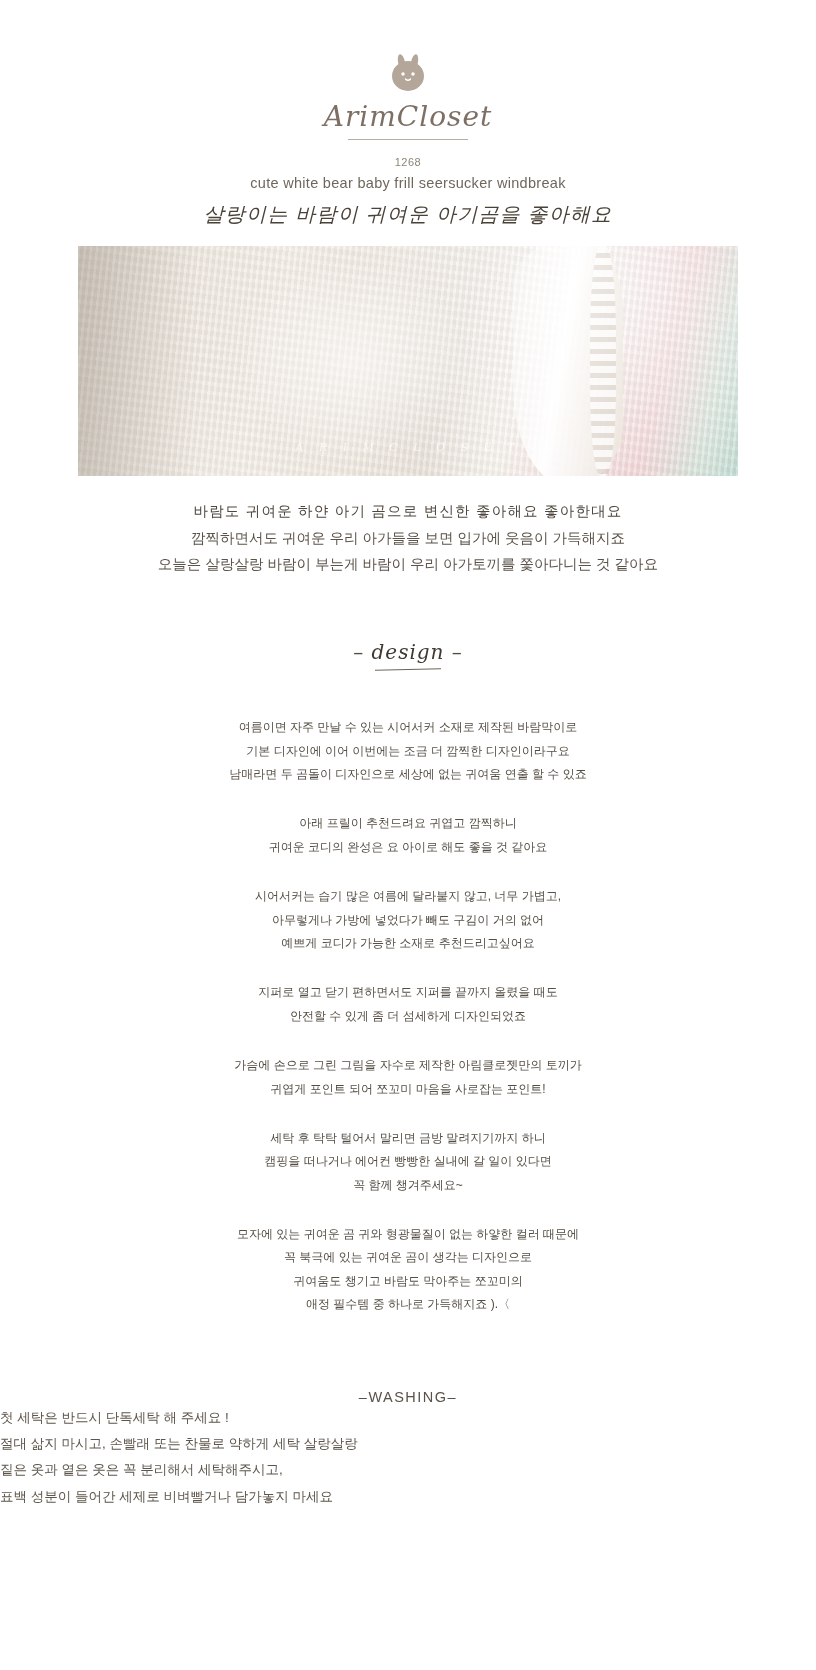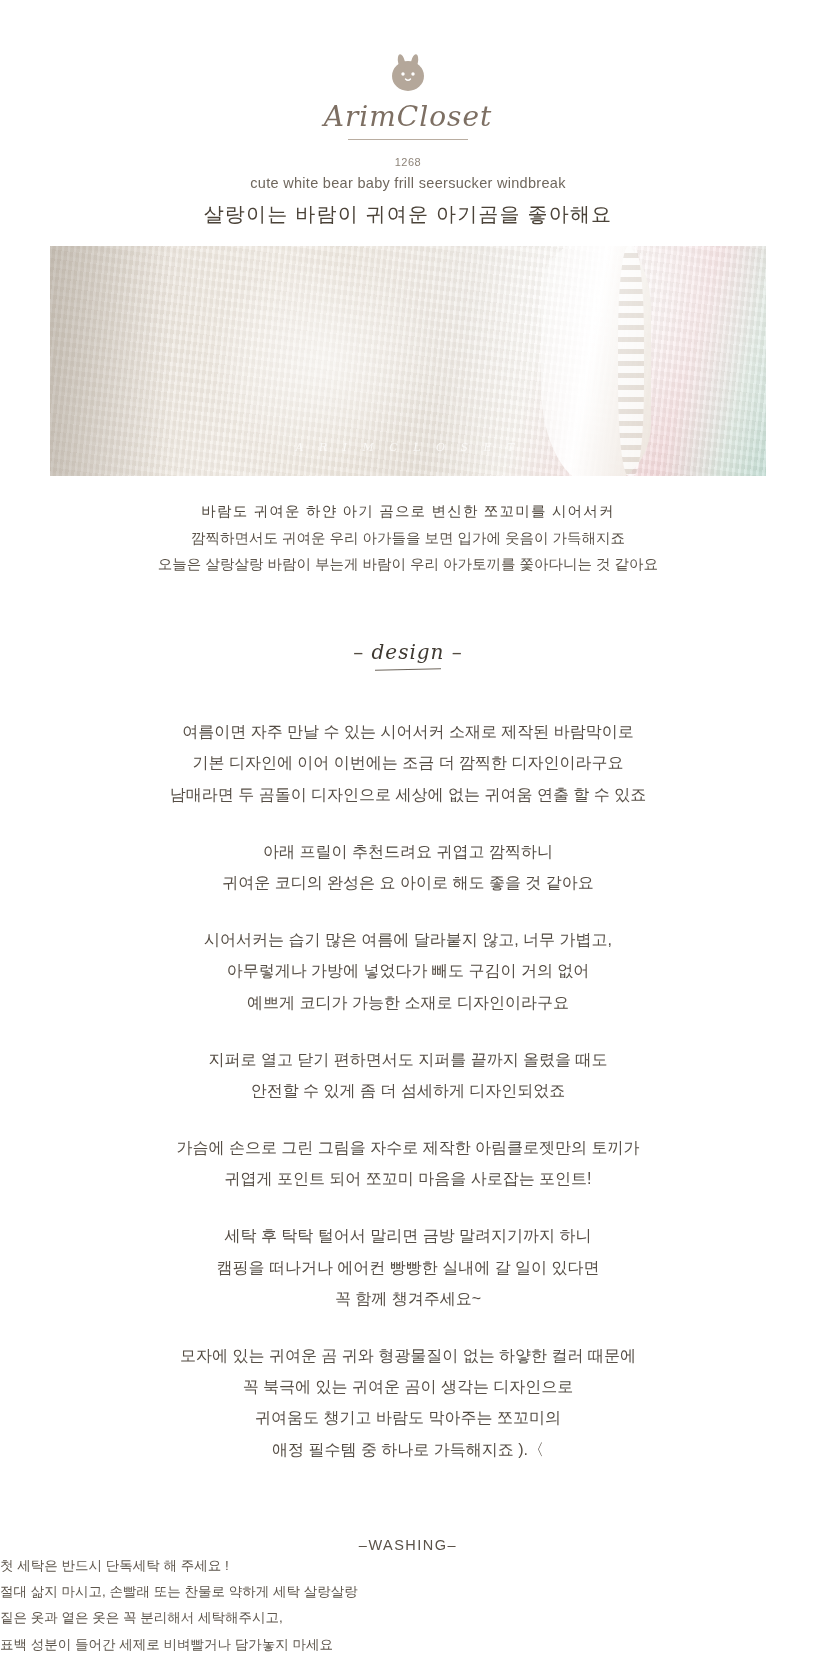--- a/index.html
+++ b/index.html
@@ -66,25 +66,26 @@
     letter-spacing: 0.3px;
     margin-top: 7px;
   }
   .kor-title {
     text-align: center;
     font-size: 20px;
     color: #4a4238;
     letter-spacing: 1.2px;
     margin-top: 10px;
     font-weight: 400;
+    font-style: italic;
   }
 
   
   .hero {
-    width: 716px;
+    width: 660px;
     height: 230px;
     margin: 18px auto 0;
     position: relative;
     overflow: hidden;
     background: #efe9e2;
     font-style: italic;
   }
   .hero-bg {
     position: absolute;
     inset: 0;
@@ -182,21 +183,21 @@
     height: 1px;
     background: #6d655b;
     margin: 5px auto 0;
     transform: rotate(-1.2deg);
   }
 
   
   .body-copy {
     margin-top: 46px;
     text-align: center;
-    font-size: 16px;
+    font-size: 12px;
     line-height: 1.95;
     color: #554d44;
   }
   .body-copy .para { margin: 0 0 26px; }
   .body-copy .para:last-child { margin-bottom: 0; }
 
   
   .washing-heading {
     text-align: center;
     margin-top: 72px;
@@ -237,21 +238,21 @@
     <div class="hero-bg"></div>
     <div class="hero-fabric"></div>
     <div class="hero-shadow-left"></div>
     <div class="hero-glow"></div>
     <div class="hero-ruffle"></div>
     <div class="hero-ruffle-edge"></div>
     <div class="hero-watermark">A R I M C L O S E T</div>
   </div>
 
   <div class="intro">
-    <div class="lead">바람도 귀여운 하얀 아기 곰으로 변신한 쪼꼬미를 시어서커</div>
+    <div class="lead">바람도 귀여운 하얀 아기 곰으로 변신한 좋아해요 좋아한대요</div>
     <div>깜찍하면서도 귀여운 우리 아가들을 보면 입가에 웃음이 가득해지죠</div>
     <div>오늘은 살랑살랑 바람이 부는게 바람이 우리 아가토끼를 쫓아다니는 것 같아요</div>
   </div>
 
   <div class="script-heading">
     <span class="dash">–</span>
     <span>design</span>
     <span class="dash">–</span>
   </div>
   <div class="script-underline"></div>
@@ -262,21 +263,21 @@
       <span>기본 디자인에 이어 이번에는 조금 더 깜찍한 디자인이라구요</span><br>
       <span>남매라면 두 곰돌이 디자인으로 세상에 없는 귀여움 연출 할 수 있죠</span>
     </p>
     <p class="para">
       <span>아래 프릴이 추천드려요 귀엽고 깜찍하니</span><br>
       <span>귀여운 코디의 완성은 요 아이로 해도 좋을 것 같아요</span>
     </p>
     <p class="para">
       <span>시어서커는 습기 많은 여름에 달라붙지 않고, 너무 가볍고,</span><br>
       <span>아무렇게나 가방에 넣었다가 빼도 구김이 거의 없어</span><br>
-      <span>예쁘게 코디가 가능한 소재로 디자인이라구요</span>
+      <span>예쁘게 코디가 가능한 소재로 추천드리고싶어요</span>
     </p>
     <p class="para">
       <span>지퍼로 열고 닫기 편하면서도 지퍼를 끝까지 올렸을 때도</span><br>
       <span>안전할 수 있게 좀 더 섬세하게 디자인되었죠</span>
     </p>
     <p class="para">
       <span>가슴에 손으로 그린 그림을 자수로 제작한 아림클로젯만의 토끼가</span><br>
       <span>귀엽게 포인트 되어 쪼꼬미 마음을 사로잡는 포인트!</span>
     </p>
     <p class="para">

